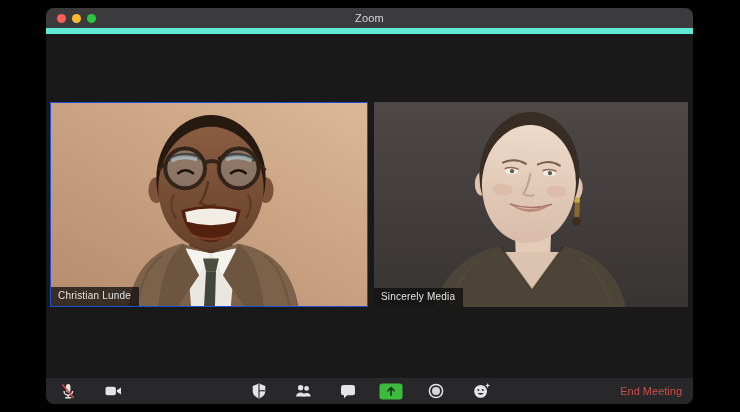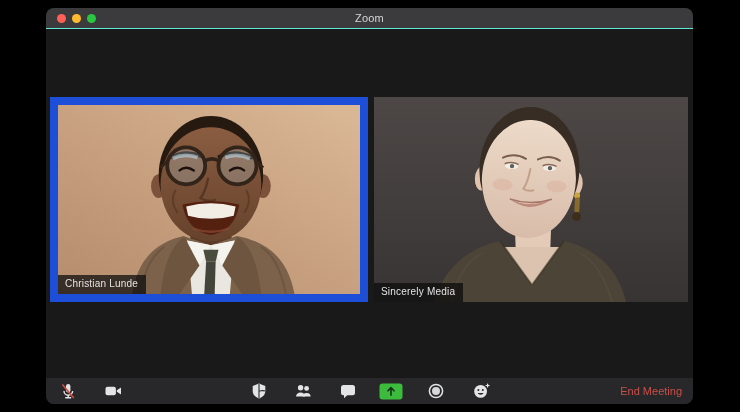--- a/index.html
+++ b/index.html
@@ -2,29 +2,29 @@
 <html><head>
 <meta charset="utf-8">
 <style>
   html,body{margin:0;padding:0;background:#000;}
   .stage{position:relative;width:740px;height:412px;background:#000;overflow:hidden;
          font-family:"Liberation Sans",sans-serif;}
   .window{position:absolute;left:46px;top:8px;width:647px;height:396px;
           background:#19191a;border-radius:8px;overflow:hidden;
           display:flex;flex-direction:column;}
   
-  .titlebar{height:20px;background:#3b3b3d;border-bottom:1px solid #5eead4;
+  .titlebar{height:20px;background:#3b3b3d;border-bottom:6px solid #5eead4;
             position:relative;display:flex;align-items:center;flex:0 0 auto;}
   .lights{position:absolute;left:11px;top:0;height:100%;display:flex;align-items:center;gap:6px;}
   .light{width:9px;height:9px;border-radius:50%;}
   .win-title{width:100%;text-align:center;color:#d6d6d6;font-size:11px;letter-spacing:.2px;}
   
   .video-area{flex:1 1 auto;position:relative;background:#19191a;}
   .tile{position:absolute;top:68px;height:205px;overflow:hidden;box-sizing:border-box;background:#222;}
-  .tile.left{left:4px;width:318px;border:8px solid #1d4ed8;background:#c6a07f;}
+  .tile.left{left:4px;width:318px;border:1px solid #1d4ed8;background:#c6a07f;}
   .tile.right{left:328px;width:314px;background:#8b5cf6;}
   .tile svg{position:absolute;left:0;top:0;width:100%;height:100%;display:block;}
   .name-tag{position:absolute;left:0;bottom:0;background:rgba(12,12,12,.74);
             color:#e3e3e3;font-size:10px;line-height:1;padding:4px 8px 5px 7px;letter-spacing:.2px;}
   .tile.left .name-tag{left:0;bottom:0;}
   
   .toolbar{height:26px;flex:0 0 auto;background:#28282b;position:relative;margin-top:44px;}
   .tb-btn{position:absolute;top:0;width:26px;height:26px;display:flex;
           align-items:center;justify-content:center;background:none;border:none;padding:0;cursor:pointer;}
   .tb-btn svg{display:block;}

